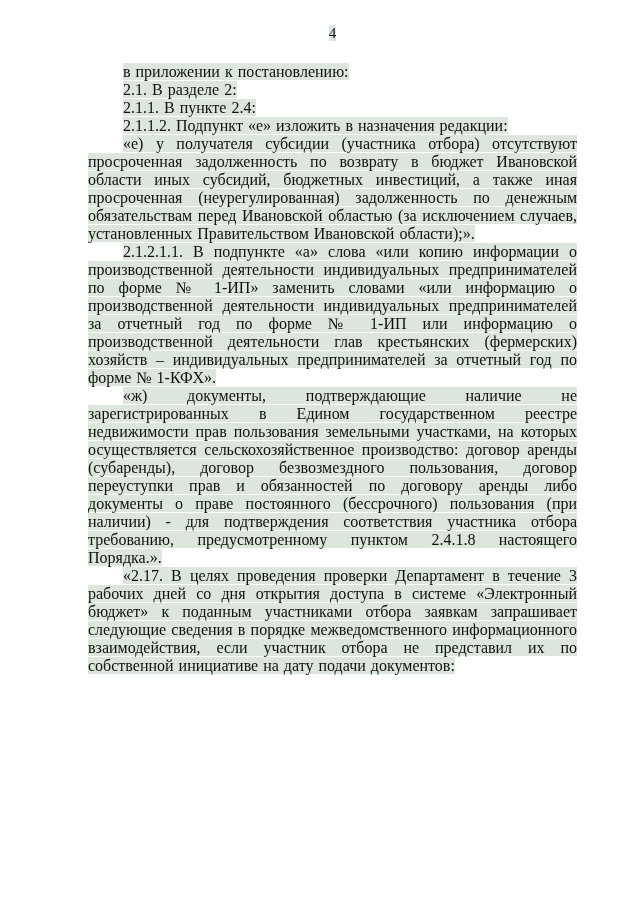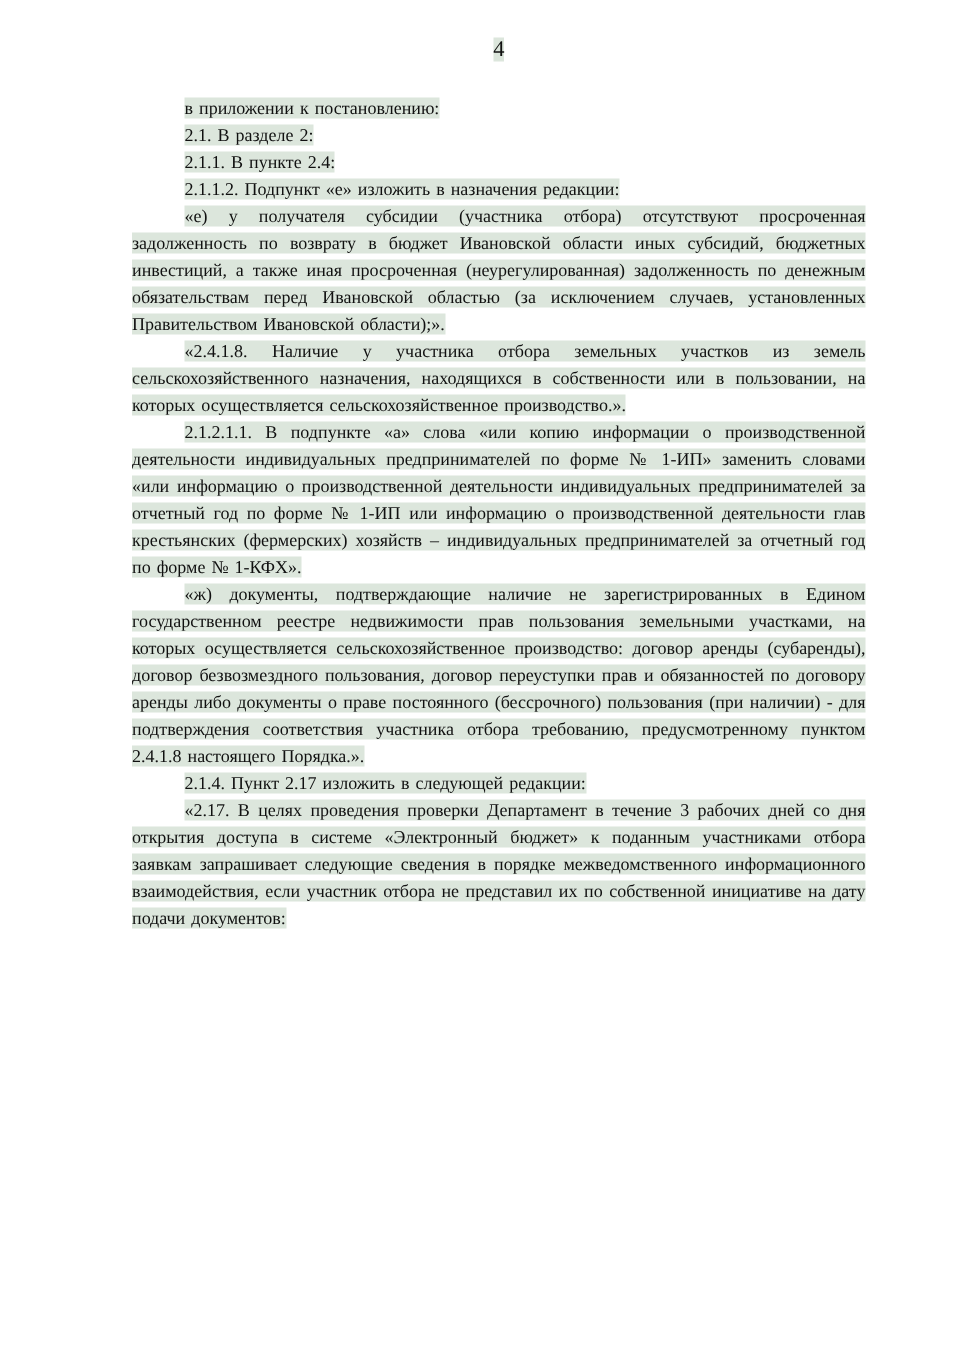--- a/index.html
+++ b/index.html
@@ -19,21 +19,21 @@
     overflow: hidden;
   }
   .page-number {
     text-align: center;
     font-size: 15px;
     line-height: 18px;
     margin-bottom: 21px;
   }
   .content p {
     margin: 0;
-    font-size: 12px;
+    font-size: 16px;
     line-height: 18px;
     text-align: justify;
     text-indent: 35px;
     word-spacing: 1px;
   }
   .hl {
     background: var(--hl, #dce6dc);
     box-decoration-break: clone;
     -webkit-box-decoration-break: clone;
   }
@@ -44,19 +44,17 @@
 <div class="page">
   <div class="page-number">
     <span class="hl">4</span>
   </div>
   <div class="content">
     <p><span class="hl">в приложении к постановлению:</span></p>
     <p><span class="hl">2.1. В разделе 2:</span></p>
     <p><span class="hl">2.1.1. В пункте 2.4:</span></p>
     <p><span class="hl">2.1.1.2. Подпункт «е» изложить в назначения редакции:</span></p>
     <p><span class="hl">«е) у получателя субсидии (участника отбора) отсутствуют просроченная задолженность по возврату в бюджет Ивановской области иных субсидий, бюджетных инвестиций, а также иная просроченная (неурегулированная) задолженность по денежным обязательствам перед Ивановской областью (за исключением случаев, установленных Правительством Ивановской области);».</span></p>
-    <p><span class="hl">«2.4.1.8. Наличие у участника отбора земельных участков из земель сельскохозяйственного назначения, находящихся в собственности или в пользовании, на которых осуществляется сельскохозяйственное производство.».</span></p>
     <p><span class="hl">2.1.2.1.1. В подпункте «а» слова «или копию информации о производственной деятельности индивидуальных предпринимателей по форме № 1-ИП» заменить словами «или информацию о производственной деятельности индивидуальных предпринимателей за отчетный год по форме № 1-ИП или информацию о производственной деятельности глав крестьянских (фермерских) хозяйств – индивидуальных предпринимателей за отчетный год по форме № 1-КФХ».</span></p>
     <p><span class="hl">«ж) документы, подтверждающие наличие не зарегистрированных в Едином государственном реестре недвижимости прав пользования земельными участками, на которых осуществляется сельскохозяйственное производство: договор аренды (субаренды), договор безвозмездного пользования, договор переуступки прав и обязанностей по договору аренды либо документы о праве постоянного (бессрочного) пользования (при наличии) - для подтверждения соответствия участника отбора требованию, предусмотренному пунктом 2.4.1.8 настоящего Порядка.».</span></p>
-    <p><span class="hl">2.1.4. Пункт 2.17 изложить в следующей редакции:</span></p>
     <p><span class="hl">«2.17. В целях проведения проверки Департамент в течение 3 рабочих дней со дня открытия доступа в системе «Электронный бюджет» к поданным участниками отбора заявкам запрашивает следующие сведения в порядке межведомственного информационного взаимодействия, если участник отбора не представил их по собственной инициативе на дату подачи документов:</span></p>
   </div>
 </div>
 
 </body></html>

